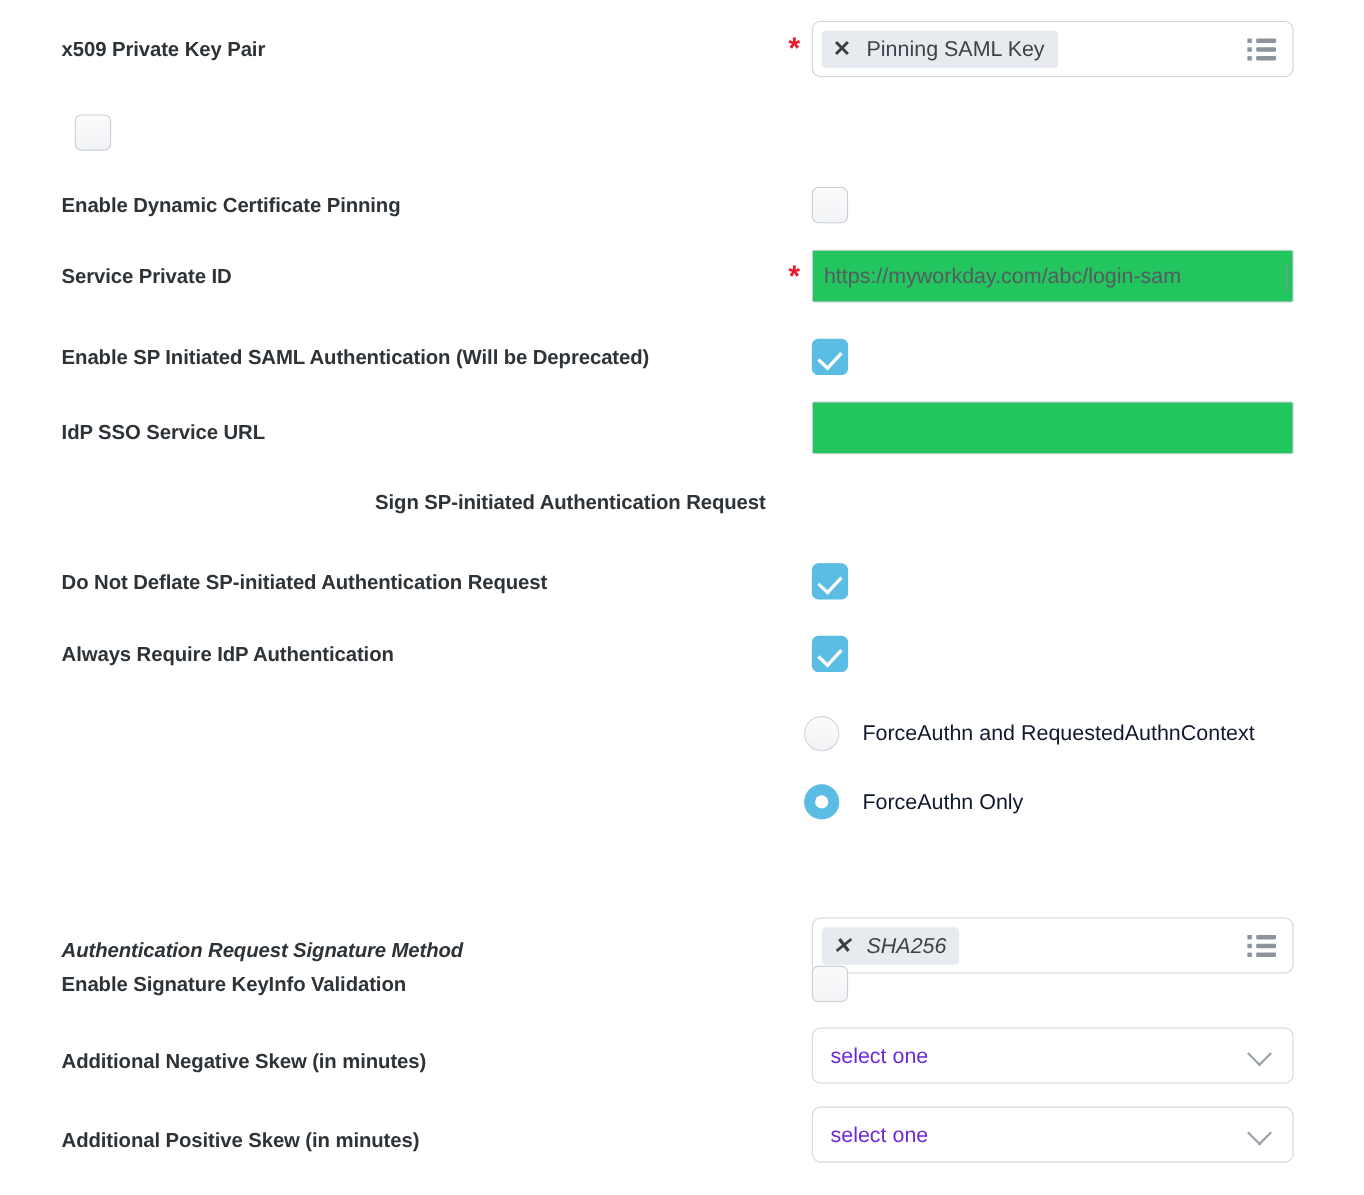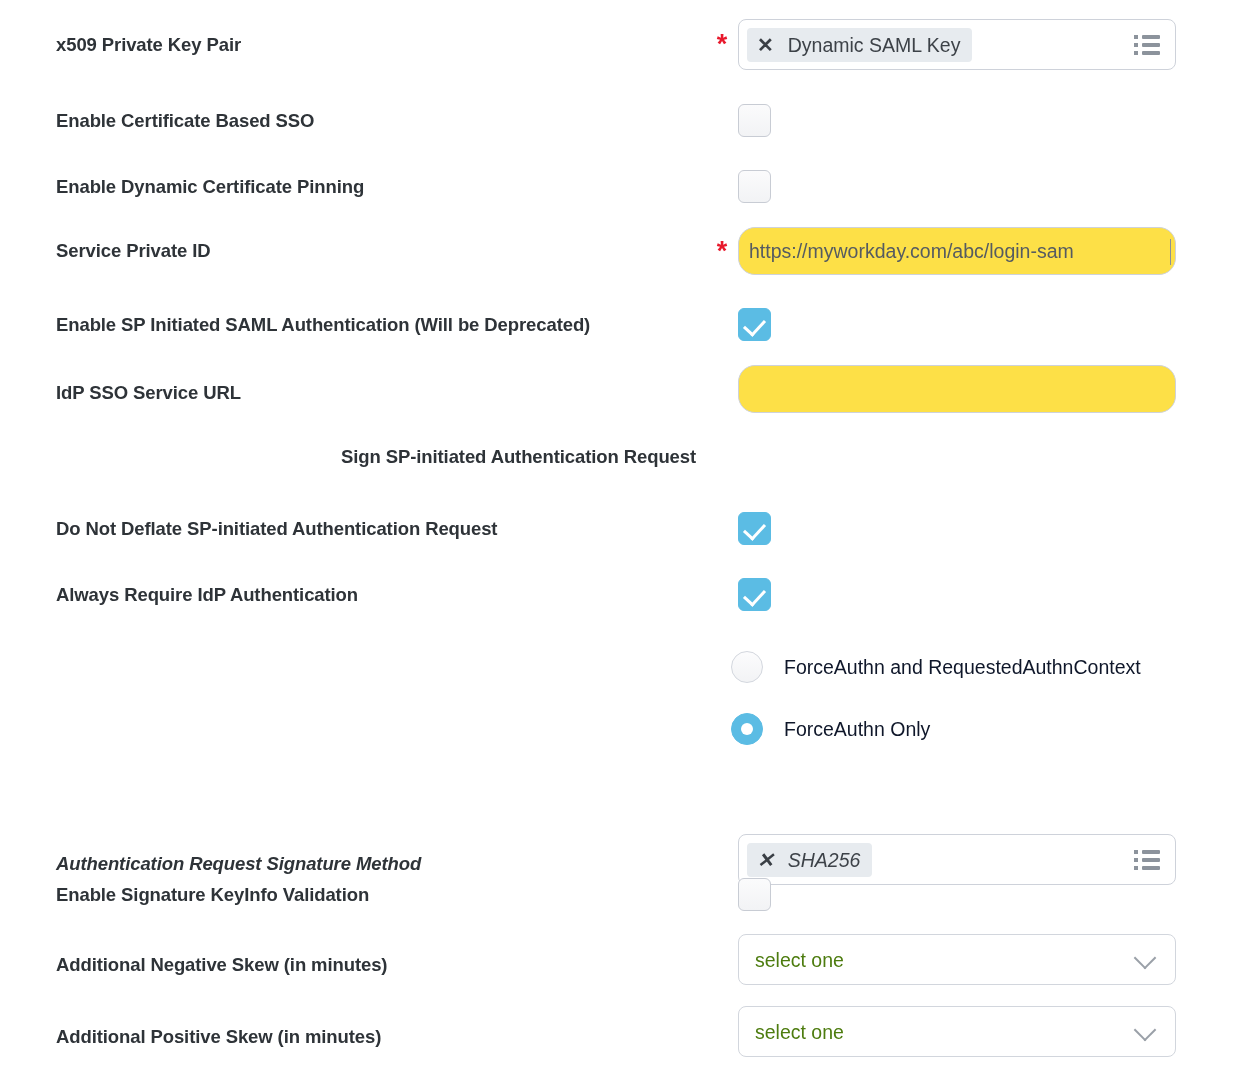--- a/index.html
+++ b/index.html
@@ -138,22 +138,22 @@
     white-space: nowrap;
     line-height: 22px;
   }
 
   
   .textfield {
     width: 438px;
     height: 48px;
     box-sizing: border-box;
     border: 1px solid #ced2da;
-    border-radius: 17px;
-    background: #fde047;
+    border-radius: 2px;
+    background: #22c55e;
     display: flex;
     align-items: center;
     padding: 0 10px;
     overflow: hidden;
     cursor: text;
     position: relative;
   }
   .textfield .val {
     font-size: 19.5px;
     color: #555b61;
@@ -248,21 +248,21 @@
     border-radius: 8px;
     background: #ffffff;
     display: flex;
     align-items: center;
     padding: 0 16px;
     position: relative;
     cursor: pointer;
   }
   .dropdown .placeholder {
     font-size: 19.5px;
-    color: #4d7c0f;
+    color: #6d28d9;
     line-height: 22px;
   }
   .chevron {
     position: absolute;
     right: 18px;
     top: 50%;
     width: 22px;
     height: 22px;
     margin-top: -13px;
   }
@@ -287,44 +287,41 @@
     <div class="label-cell">
       <div class="label">x509 Private Key Pair</div>
     </div>
     <div class="req-cell">
       <span class="req">*</span>
     </div>
     <div class="control-cell">
       <div class="multiselect">
         <div class="pill">
           <span class="x">✕</span>
-          <span class="ptext">Dynamic SAML Key</span>
+          <span class="ptext">Pinning SAML Key</span>
         </div>
         <span class="list-icon">
           <span class="li-line">
               <span class="li-dot"></span>
               <span class="li-bar"></span>
             </span>
           <span class="li-line">
               <span class="li-dot"></span>
               <span class="li-bar"></span>
             </span>
           <span class="li-line">
               <span class="li-dot"></span>
               <span class="li-bar"></span>
             </span>
         </span>
       </div>
     </div>
   </div>
 
   <div class="row" style="top:104px;">
-    <div class="label-cell">
-      <div class="label">Enable Certificate Based SSO</div>
-    </div>
     <div class="req-cell"></div>
     <div class="control-cell">
       <span class="checkbox off"></span>
     </div>
   </div>
 
   <div class="row" style="top:170px;">
     <div class="label-cell">
       <div class="label">Enable Dynamic Certificate Pinning</div>
     </div>

